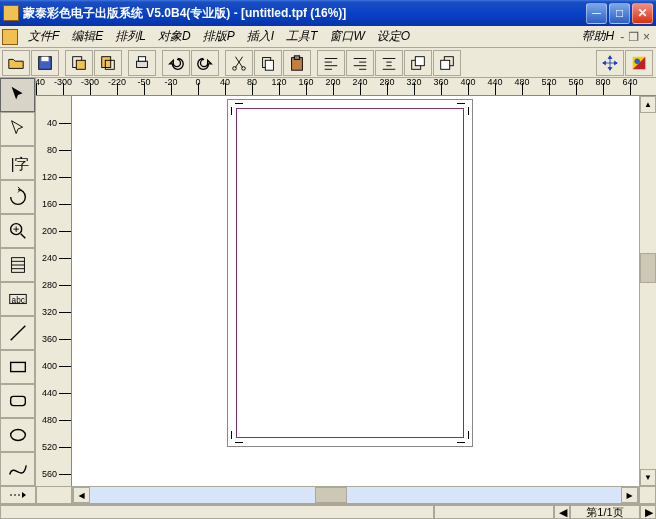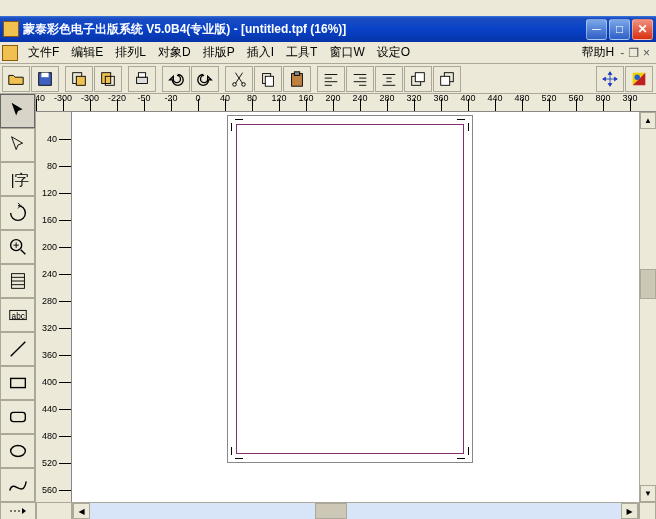--- a/index.html
+++ b/index.html
@@ -1,30 +1,30 @@
 <!DOCTYPE html>
 <html><head>
 <meta charset="utf-8">
 <style>
 * { margin:0; padding:0; box-sizing:border-box; font-family:"SimSun","宋体",sans-serif; }
 body { width:656px; height:519px; background:#ece9d8; overflow:hidden; font-size:12px; }
 
 
-.titlebar { height:26px; background:linear-gradient(to bottom,#3b77dd 0%,#1c4dc0 8%,#0842c8 50%,#0734a8 100%); display:flex; align-items:center; padding:0 3px;margin-top:16px; }
+.titlebar { height:26px; background:linear-gradient(to bottom,#3b77dd 0%,#1c4dc0 8%,#0842c8 50%,#0734a8 100%); display:flex; align-items:center; padding:0 3px; }
 .titlebar .icon { width:16px; height:16px; background:#f0c050; border:1px solid #8a5a10; margin-right:4px; }
 .titlebar .title { color:#fff; font-weight:bold; font-size:12px; flex:1; white-space:nowrap; }
 .titlebar .wbtns { display:flex; gap:2px; }
 .titlebar .wbtn { width:21px; height:21px; border-radius:3px; display:flex; align-items:center; justify-content:center; font-family:Arial; font-weight:bold; font-size:12px; color:#fff; border:1px solid rgba(255,255,255,.4); }
 .titlebar .wbtn.min,.titlebar .wbtn.max { background:linear-gradient(#7ba7e8,#2e5fc5); }
 .titlebar .wbtn.close { background:linear-gradient(#f09080,#d83010); }
 
 
 .menubar { height:22px; background:#ece9d8; display:flex; align-items:center; padding:0 2px; border-bottom:1px solid #aca899; }
 .menubar .micon { width:16px; height:16px; background:#f0c050; border:1px solid #8a5a10; margin-right:4px; }
-.menubar .mitem { padding:2px 6px; cursor:default; }
+.menubar .mitem { padding:2px 6px; cursor:default;font-style:italic; }
 .menubar .spacer { flex:1; }
 .menubar .mdibtns { display:flex; gap:4px; padding-right:4px; font-family:Arial; color:#555; }
 .menubar .mdibtns span { cursor:default; }
 
 
 .toolbar { height:30px; background:#ece9d8; display:flex; align-items:center; padding:2px; border-bottom:1px solid #aca899; gap:0; }
 .tbtn { width:28px; height:26px; border:1px solid #aca899; background:#ece9d8; display:flex; align-items:center; justify-content:center; margin-right:1px; }
 .tbtn svg { width:18px; height:18px; }
 .tsep { width:5px; height:26px; }
 .toolbar .rsep { flex:1; }
@@ -330,21 +330,21 @@
           <div class="ticklbl" style="left: 459px;">440</div>
           <div class="tick maj" style="left: 486px;"></div>
           <div class="ticklbl" style="left: 486px;">480</div>
           <div class="tick maj" style="left: 513px;"></div>
           <div class="ticklbl" style="left: 513px;">520</div>
           <div class="tick maj" style="left: 540px;"></div>
           <div class="ticklbl" style="left: 540px;">560</div>
           <div class="tick maj" style="left: 567px;"></div>
           <div class="ticklbl" style="left: 567px;">800</div>
           <div class="tick maj" style="left: 594px;"></div>
-          <div class="ticklbl" style="left: 594px;">390</div>
+          <div class="ticklbl" style="left: 594px;">640</div>
         </div>
     </div>
     <div class="hwrap">
       <div class="vruler" id="vticks">
           <div class="vtick maj" style="top: 27px;"></div>
           <div class="vticklbl" style="top: 27px;">40</div>
           <div class="vtick maj" style="top: 54px;"></div>
           <div class="vticklbl" style="top: 54px;">80</div>
           <div class="vtick maj" style="top: 81px;"></div>
           <div class="vticklbl" style="top: 81px;">120</div>

